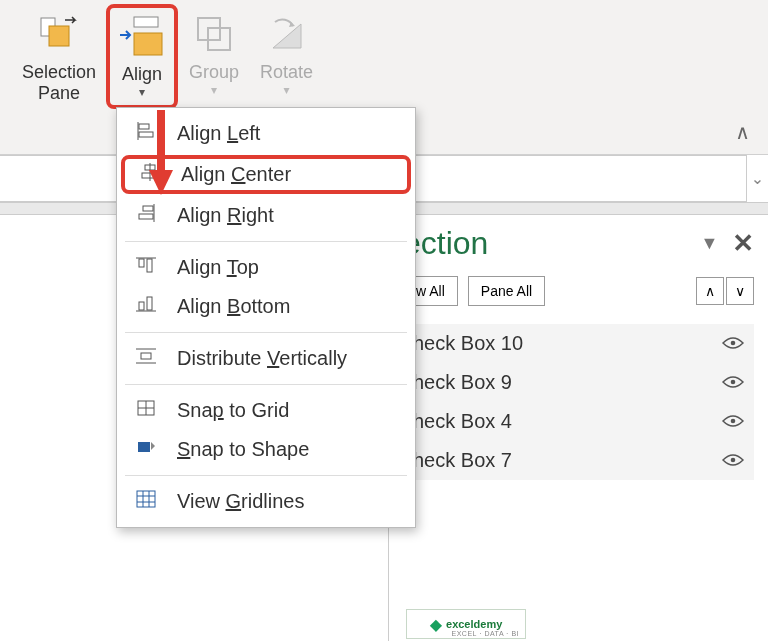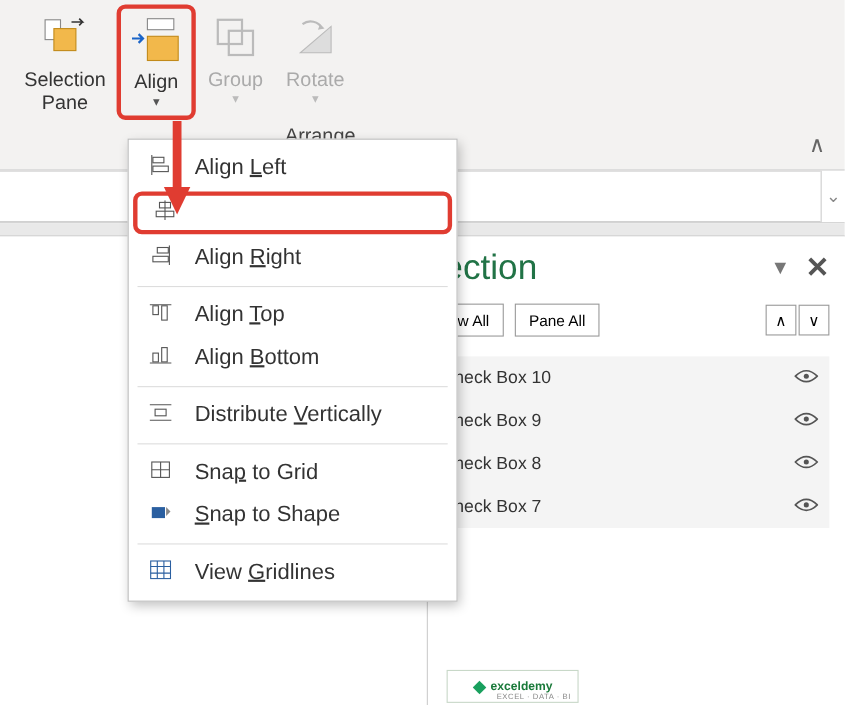--- a/index.html
+++ b/index.html
@@ -29,24 +29,24 @@
 .sel-title { font-size: 32px; color: #217346; font-weight: 400; }
 .sel-header { display: flex; align-items: center; justify-content: space-between; }
 .sel-ctrl { display: flex; gap: 14px; align-items: center; }
 .sel-caret { color: #777; font-size: 18px; cursor: pointer; }
 .sel-close { color: #555; font-size: 26px; cursor: pointer; font-weight: bold; }
 .sel-actions { display: flex; align-items: center; gap: 10px; margin-top: 14px; }
 .sel-btn { border: 1px solid #999; background: #fff; padding: 6px 12px; font-size: 14px; cursor: pointer; }
 .arrow-btns { display: flex; gap: 2px; margin-left: auto; }
 .arrow-btn { border: 1px solid #999; width: 28px; height: 28px; display: flex; align-items: center; justify-content: center; font-size: 14px; cursor: pointer; background: #fff; }
 .sel-list { margin-top: 18px; background: #f4f4f4; }
-.sel-item { display: flex; align-items: center; justify-content: space-between; padding: 8px 10px; font-size: 16px; color: #333; }
+.sel-item { display: flex; align-items: center; justify-content: space-between; padding: 8px 10px; font-size: 20px; color: #333; }
 .eye { font-size: 20px; color: #555; }
 
-.dropdown { position: absolute; left: 116px; top: 126px; width: 300px; background: #fff; border: 1px solid #bbb; box-shadow: 2px 4px 10px rgba(0,0,0,0.25); z-index: 50; padding: 6px 0; }
+.dropdown { position: absolute; left: 116px; top: 107px; width: 300px; background: #fff; border: 1px solid #bbb; box-shadow: 2px 4px 10px rgba(0,0,0,0.25); z-index: 50; padding: 6px 0; }
 .dd-item { display: flex; align-items: center; gap: 18px; padding: 8px 16px; font-size: 20px; color: #333; cursor: pointer; }
 .dd-item.highlight { border: 4px solid #e03c31; border-radius: 8px; margin: 2px 4px; padding: 4px 12px; }
 .dd-sep { height: 1px; background: #ddd; margin: 6px 8px; }
 .dd-icon { width: 26px; text-align: center; color: #555; font-size: 18px; }
 .dd-label u { text-decoration: underline; }
 
 .arrow-annot { position: absolute; left: 146px; top: 110px; z-index: 60; pointer-events: none; }
 
 .gray-bar { height: 12px; background: #e9e9e9; border-bottom: 1px solid #ccc; }
 
@@ -124,20 +124,21 @@
     <span class="dd-label"><span>Align </span><u>L</u><span>eft</span></span>
   </div>
   <div class="dd-item highlight">
     <span class="dd-icon">
       <svg width="20" height="18">
           <line x1="10" y1="0" x2="10" y2="18" stroke="#555"></line>
           <rect x="5" y="2" width="10" height="5" fill="none" stroke="#555"></rect>
           <rect x="2" y="10" width="16" height="5" fill="none" stroke="#555"></rect>
         </svg>
     </span>
+    <span class="dd-label"><span>Align </span><u>C</u><span>enter</span></span>
   </div>
   <div class="dd-item">
     <span class="dd-icon">
       <svg width="20" height="18">
           <line x1="18" y1="0" x2="18" y2="18" stroke="#555"></line>
           <rect x="7" y="2" width="10" height="5" fill="none" stroke="#555"></rect>
           <rect x="3" y="10" width="14" height="5" fill="none" stroke="#555"></rect>
         </svg>
     </span>
     <span class="dd-label"><span>Align </span><u>R</u><span>ight</span></span>
@@ -252,21 +253,21 @@
       <div class="sel-item">
         <span>heck Box 9</span>
         <span class="eye">
           <svg width="22" height="14" viewBox="0 0 22 14">
               <path d="M1 7 Q11 -3 21 7 Q11 17 1 7 Z" fill="none" stroke="#555" stroke-width="1.5"></path>
               <circle cx="11" cy="7" r="2.3" fill="#555"></circle>
             </svg>
         </span>
       </div>
       <div class="sel-item">
-        <span>heck Box 8</span>
+        <span>heck Box 4</span>
         <span class="eye">
           <svg width="22" height="14" viewBox="0 0 22 14">
               <path d="M1 7 Q11 -3 21 7 Q11 17 1 7 Z" fill="none" stroke="#555" stroke-width="1.5"></path>
               <circle cx="11" cy="7" r="2.3" fill="#555"></circle>
             </svg>
         </span>
       </div>
       <div class="sel-item">
         <span>heck Box 7</span>
         <span class="eye">

